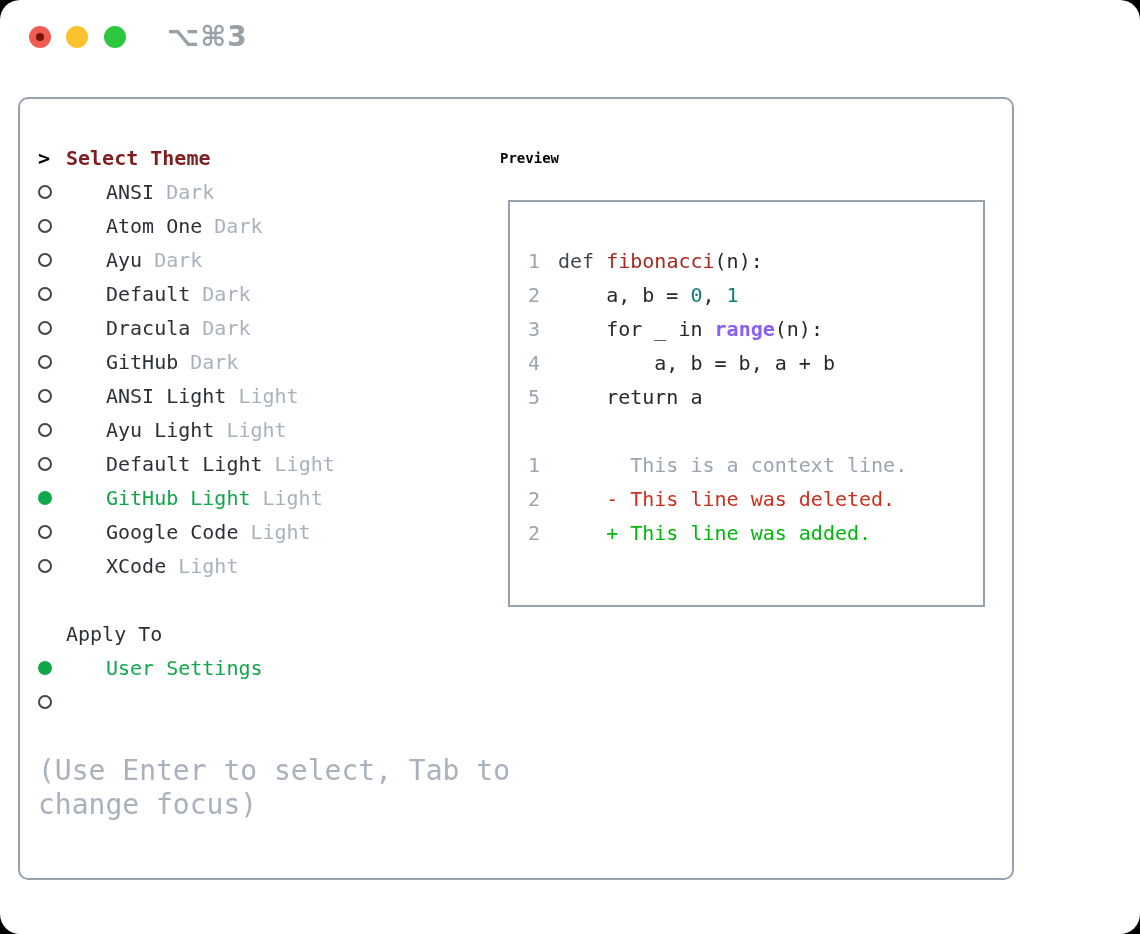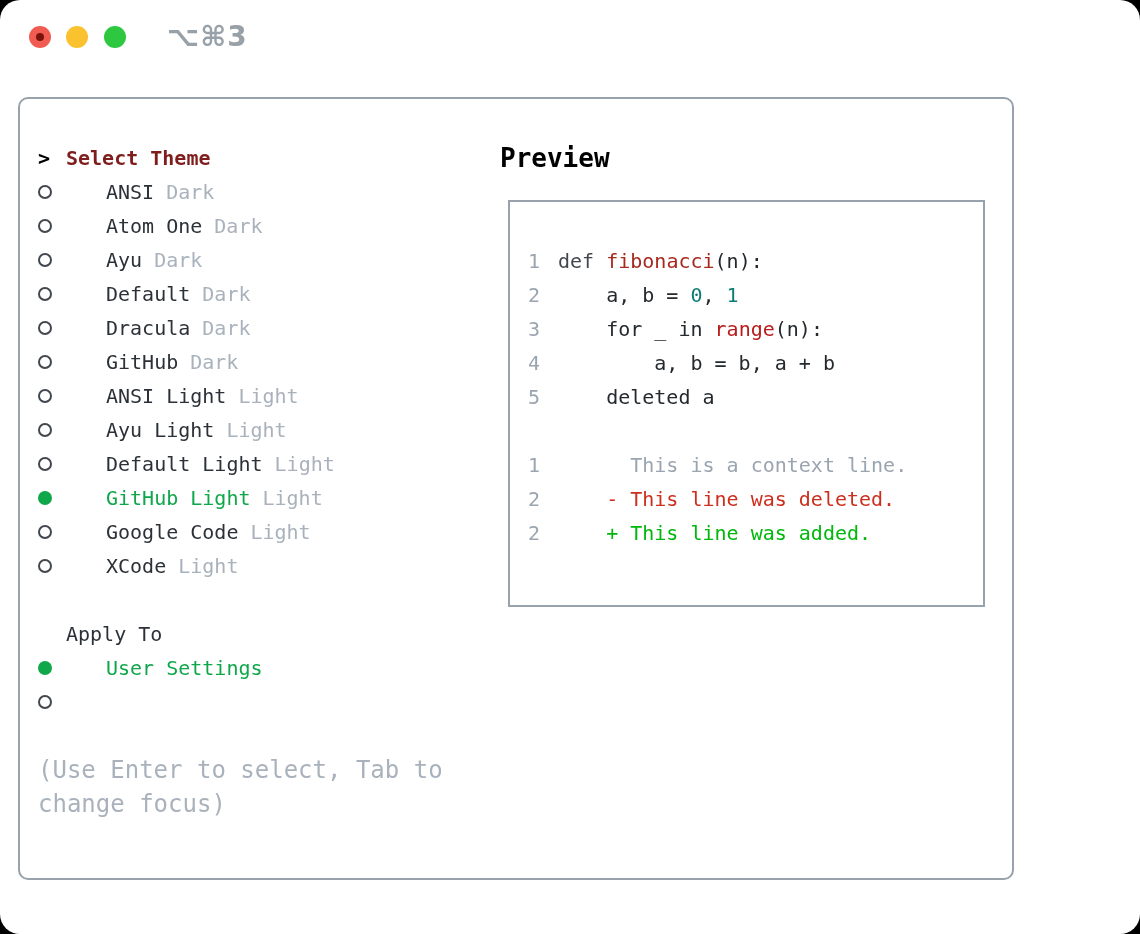--- a/index.html
+++ b/index.html
@@ -35,40 +35,40 @@
   .marker { display:block; width:14px; height:14px; border-radius:50%;
             border:2px solid #41474d; }
   .marker.filled { border-color:#10a74b; background:#10a74b; }
   .prompt-slot { width:28px; flex:0 0 28px; font-weight:bold; color:#000; }
   .hdr { font-weight:bold; color:#7f1d1d; }
   .tname { color:#2b3137;margin-left:40px; }
   .row.selected .tname { color:#10a74b; }
   .variant { color:#a9b2bc; margin-left:12px; }
   .gap { height:34px; }
   .hint-line { height:34px; display:flex; align-items:center;
-               font-size:24px; color:#a9b2bc; white-space:pre; }
+               font-size:28px; color:#a9b2bc; white-space:pre; }
   
   .preview-title { position:absolute; left:480px; top:42px; height:34px;
                    display:flex; align-items:center;
-                   font-size:26px; font-weight:bold; color:#000; }
+                   font-size:14px; font-weight:bold; color:#000; }
   .preview-box {
     position:absolute; left:488px; top:101px; width:477px; height:407px;
     border:2px solid #98a2ad; background:#fff; overflow:hidden;
   }
   .code-area { position:absolute; left:0; top:42px; width:100%; }
   .cline { height:34px; display:flex; align-items:center; font-size:20px;
            white-space:pre; }
   .gutter { display:inline-block; width:12px; margin-left:18px; margin-right:18px;
             color:#9aa5b0; flex:0 0 12px; }
   .ctext { white-space:pre; }
   .c-kw   { color:#40474d; }
   .c-code { color:#24292e; }
   .c-fn   { color:#a8281e; }
   .c-num  { color:#0c7d74; }
-  .c-blue { color:#b91c1c; }
+  .c-blue { color:#8b5cf6;font-weight:bold; }
   .c-ctx  { color:#9aa5b0; }
   .c-del  { color:#cc2f1e; }
   .c-add  { color:#00b80c; }
 </style>
 </head>
 <body>
 
 <div class="window">
 
   <div class="titlebar">
@@ -114,21 +114,21 @@
     </div>
 
     <div class="preview-title">Preview</div>
 
     <div class="preview-box">
       <div class="code-area">
           <div class="cline"><span class="gutter">1</span><span class="ctext"><span class="c-kw">def </span><span class="c-fn">fibonacci</span><span class="c-code">(n):</span></span></div>
           <div class="cline"><span class="gutter">2</span><span class="ctext"><span class="c-code">    a, b = </span><span class="c-num">0</span><span class="c-code">, </span><span class="c-num">1</span></span></div>
           <div class="cline"><span class="gutter">3</span><span class="ctext"><span class="c-code">    for _ in </span><span class="c-blue">range</span><span class="c-code">(n):</span></span></div>
           <div class="cline"><span class="gutter">4</span><span class="ctext"><span class="c-code">        a, b = b, a + b</span></span></div>
-          <div class="cline"><span class="gutter">5</span><span class="ctext"><span class="c-code">    deleted a</span></span></div>
+          <div class="cline"><span class="gutter">5</span><span class="ctext"><span class="c-code">    return a</span></span></div>
           <div class="cline"><span class="gutter"></span><span class="ctext"></span></div>
           <div class="cline"><span class="gutter">1</span><span class="ctext"><span class="c-ctx">      This is a context line.</span></span></div>
           <div class="cline"><span class="gutter">2</span><span class="ctext"><span class="c-del">    - This line was deleted.</span></span></div>
           <div class="cline"><span class="gutter">2</span><span class="ctext"><span class="c-add">    + This line was added.</span></span></div>
         </div>
     </div>
 
   </div>
 </div>
 

